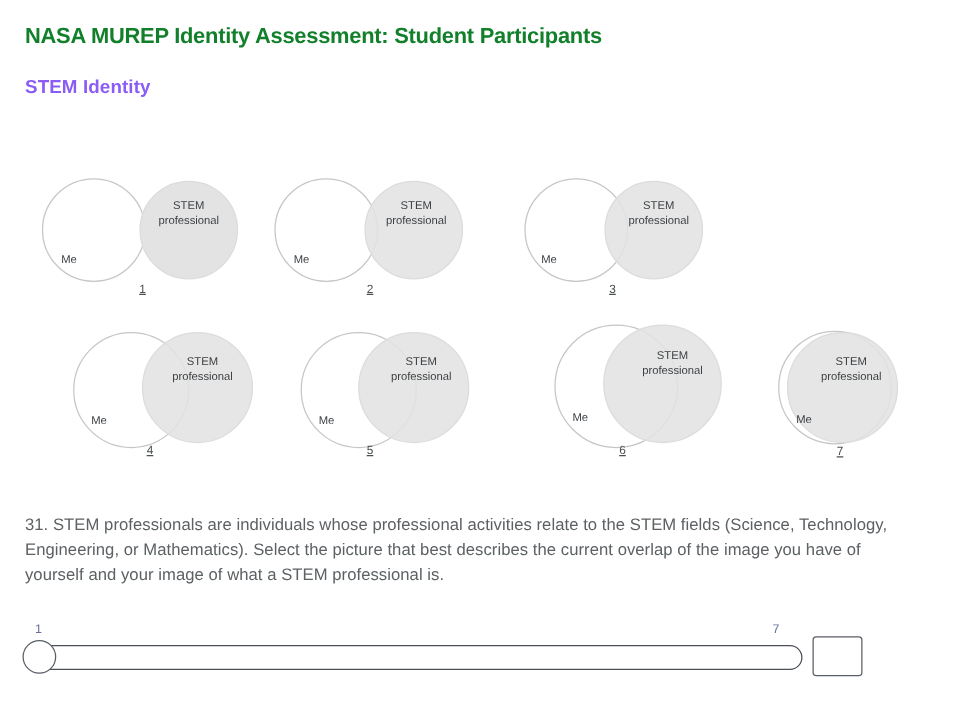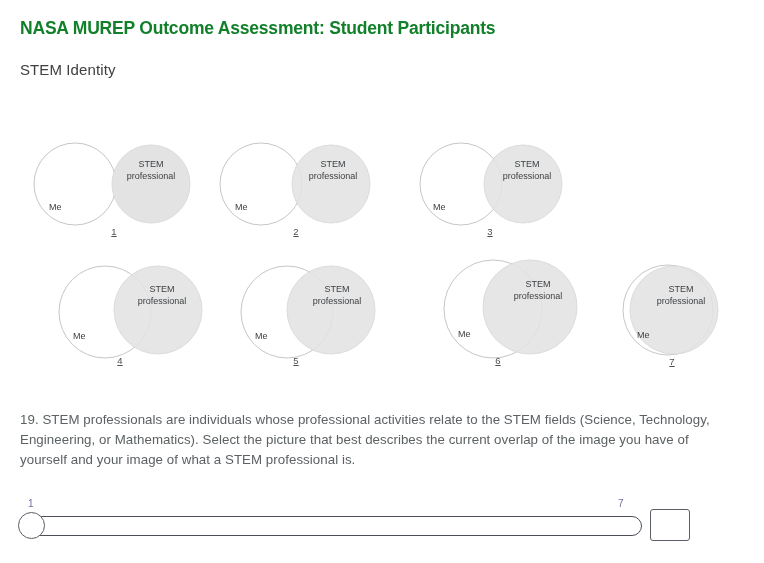--- a/index.html
+++ b/index.html
@@ -26,22 +26,22 @@
     font-weight: bold;
     color: #12802b;
     letter-spacing: -0.2px;
     white-space: nowrap;
   }
   .section-title {
     position: absolute;
     left: 20px;
     top: 61px;
     font-size: 15px;
-    font-weight: normal;
-    color: #404040;
+    font-weight: bold;
+    color: #8b5cf6;
     letter-spacing: 0.1px;
     white-space: nowrap;
   }
 
   
   .venn-area {
     position: absolute;
     left: 0;
     top: 0;
     width: 722px;
@@ -151,21 +151,21 @@
     font-size: 13px;
     color: #444;
     text-align: center;
     padding: 0;
     outline: none;
   }
 </style>
 </head>
 <body>
 
-<div class="page-title">NASA MUREP Outcome Assessment: Student Participants</div>
+<div class="page-title">NASA MUREP Identity Assessment: Student Participants</div>
 
 <div class="section-title">STEM Identity</div>
 
 <div class="venn-area">
 
   <div class="venn-option" style="left:33px; top:142px;">
     <svg width="162" height="84" viewBox="0 0 162 84">
       <circle cx="42" cy="42" r="41" fill="#ffffff" stroke="#c6c6c6" stroke-width="1"></circle>
       <circle cx="118" cy="42" r="39" fill="#e3e3e3" stroke="#dcdcdc" stroke-width="1"></circle>
       <text class="lbl-stem" x="118" y="25">STEM</text>
@@ -236,21 +236,21 @@
       <circle cx="50" cy="46" r="44" fill="#e3e3e3" stroke="#dcdcdc" stroke-width="1" fill-opacity="0.88"></circle>
       <text class="lbl-stem" x="57" y="28">STEM</text>
       <text class="lbl-stem" x="57" y="40">professional</text>
       <text class="lbl-me" x="13" y="74">Me</text>
     </svg>
     <div class="venn-label" style="left:40px; top:92px;">7</div>
   </div>
 
 </div>
 
-<div class="question">19. STEM professionals are individuals whose professional activities relate to the STEM fields (Science, Technology, Engineering, or Mathematics). Select the picture that best describes the current overlap of the image you have of yourself and your image of what a STEM professional is.</div>
+<div class="question">31. STEM professionals are individuals whose professional activities relate to the STEM fields (Science, Technology, Engineering, or Mathematics). Select the picture that best describes the current overlap of the image you have of yourself and your image of what a STEM professional is.</div>
 
 <div class="slider-wrap">
   <div class="slider-min-label">1</div>
   <div class="slider-max-label">7</div>
   <div class="slider-track"></div>
   <div class="slider-handle"></div>
   <input class="slider-value-box" type="text" value="" style="">
 </div>
 
 </body></html>

